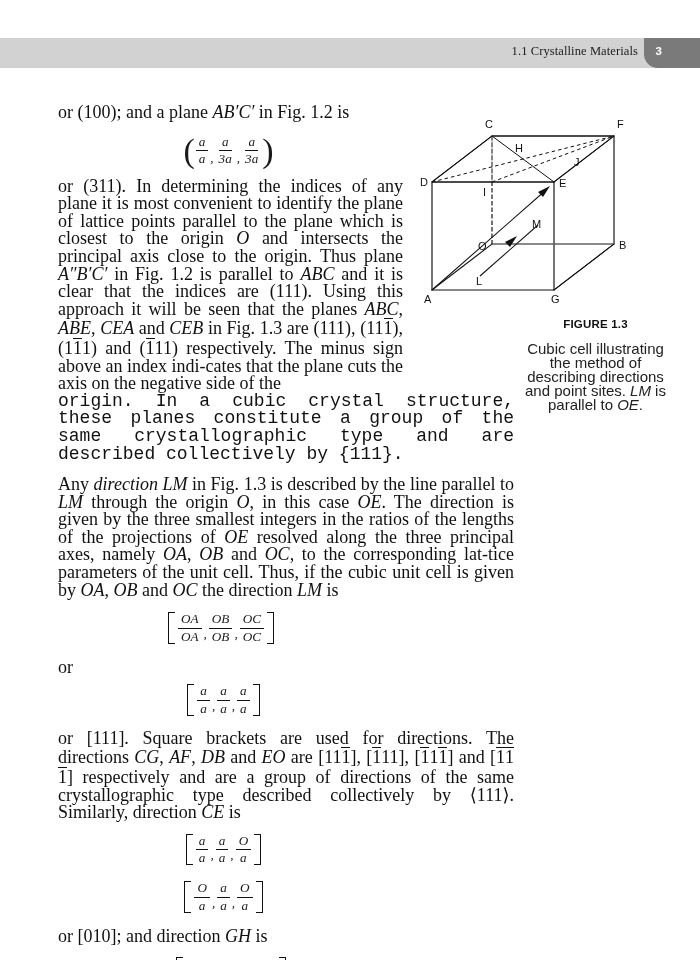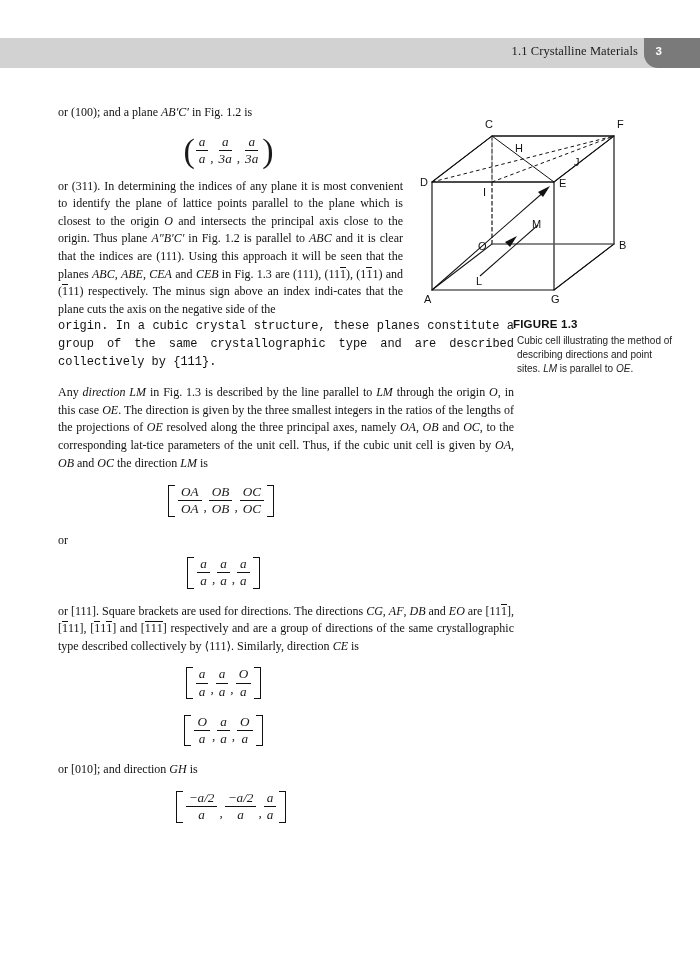--- a/index.html
+++ b/index.html
@@ -56,21 +56,21 @@
 
   
   .col-left {
     position: absolute;
     left: 58px;
     top: 104px;
     width: 456px;
   }
   p.body-text {
     margin: 0;
-    font-size: 12px;
+    font-size: 18px;
     line-height: 17.6px;
     text-align: justify;
     text-justify: inter-word;
     color: #111;
   }
   p.narrow {
     width: 345px;
   }
   .it { font-style: italic; }
 
@@ -148,41 +148,42 @@
     top: 104px;
     width: 216px;
     height: 205px;
   }
   .fig-caption {
     position: absolute;
     left: 513px;
     top: 318px;
     width: 165px;
     font-family: "Liberation Sans", sans-serif;
+    text-align: center;
   }
   .fig-rule {
     position: absolute;
     left: 513px;
     top: 313px;
     width: 166px;
     height: 0;
     border-top: 0px solid #000;
   }
   .fig-label {
     font-size: 11.5px;
     font-weight: bold;
     color: #111;
     letter-spacing: .2px;
     margin: 0 0 3px 0;
   }
   .fig-desc {
-    font-size: 10px;
+    font-size: 15px;
     line-height: 14px;
     color: #222;
-    margin: 4px;
+    margin: 12px;
   }
   .fig-desc .it { font-style: italic; }
 
   .svg-letter {
     font-family: "Liberation Sans", sans-serif;
     font-size: 11px;
     fill: #111;
   }
 </style>
 </head>

